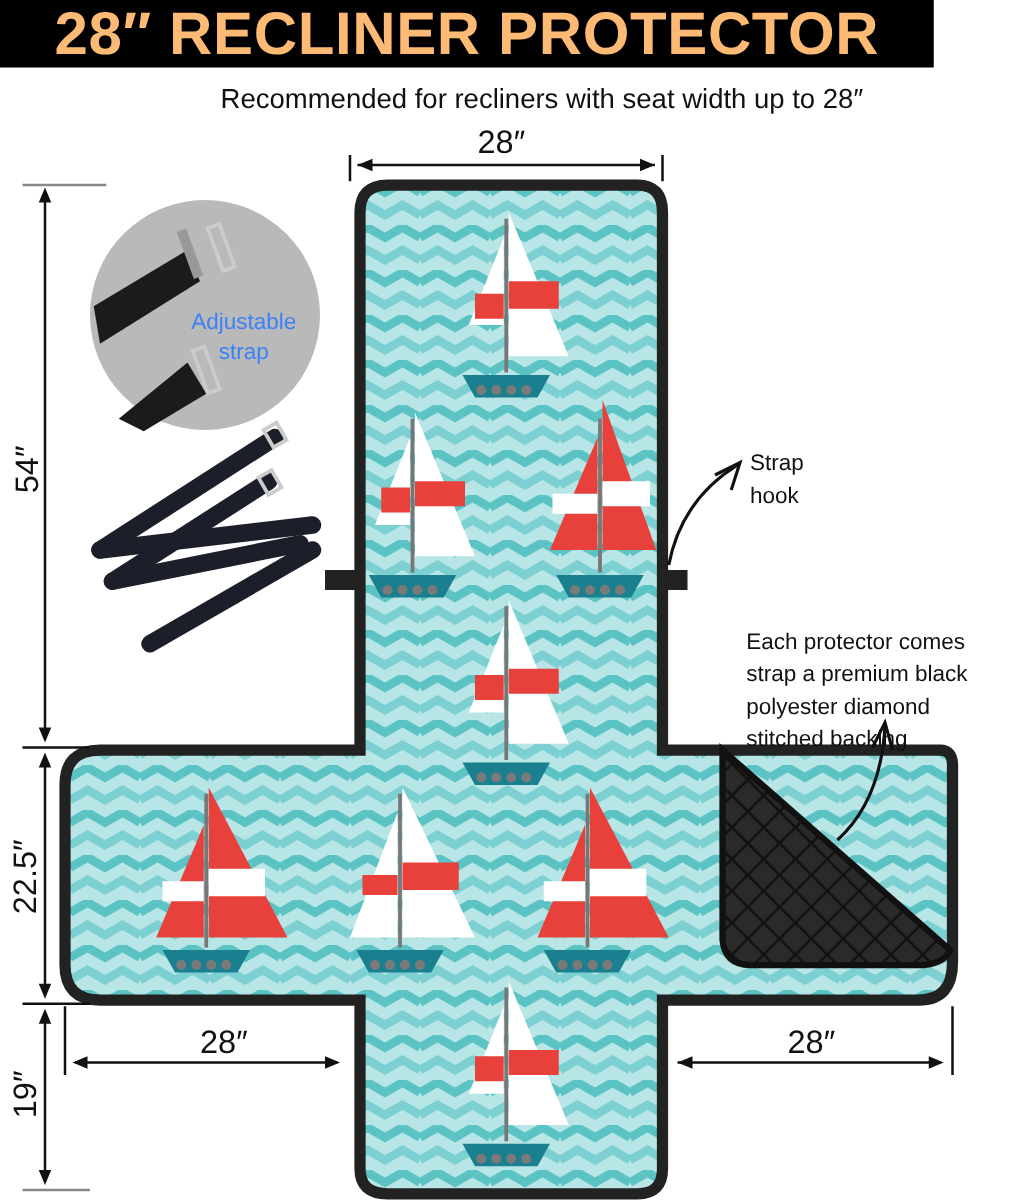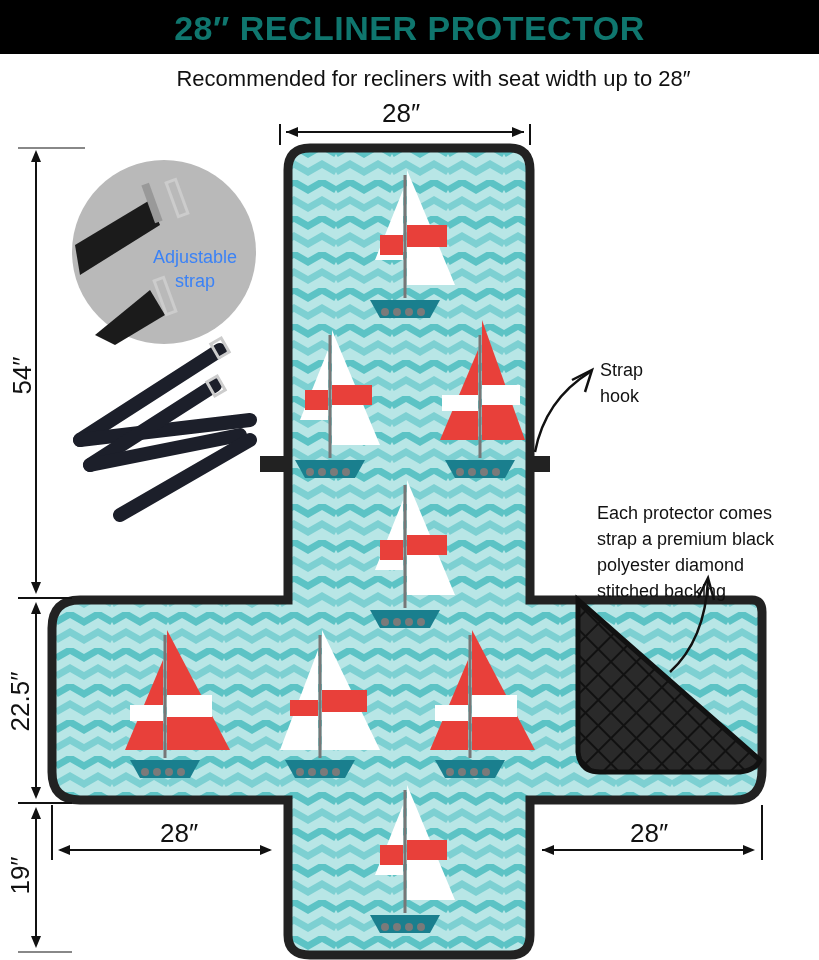--- a/index.html
+++ b/index.html
@@ -1,19 +1,19 @@
 <!DOCTYPE html>
 <html><head>
 <meta charset="utf-8">
 <style>
   html, body { margin:0; padding:0; }
   body { width:819px; height:960px; background:#ffffff; position:relative; overflow:hidden;
          font-family:"Liberation Sans", "DejaVu Sans", sans-serif; color:#111; }
-  .banner { position:absolute; left:0; top:0; width:819px; height:54px; background:#000;
-            color:#0f766e; font-weight:bold; font-size:34px; text-align:center; line-height:56px;
+  .banner { position:absolute; left:0; top:0; width:747px; height:54px; background:#000;
+            color:#fdba74; font-weight:bold; font-size:48px; text-align:center; line-height:56px;
             letter-spacing:0.5px; }
   .subtitle { position:absolute; left:0; top:66px; width:819px; text-align:center;
               font-size:22px; color:#111;padding-left:24px; }
   .dim-label { position:absolute; font-size:26px; color:#111;text-align:center; }
   .dim-label.vert { transform:rotate(-90deg); transform-origin:center center; }
   .note { position:absolute; font-size:18px; line-height:26px; color:#111;margin-top:32px; }
   svg { position:absolute; left:0; top:0; }
   .strap-circle-text { position:absolute; font-size:18px; line-height:24px; text-align:center; color:#3b82f6; }
 </style>
 </head>

